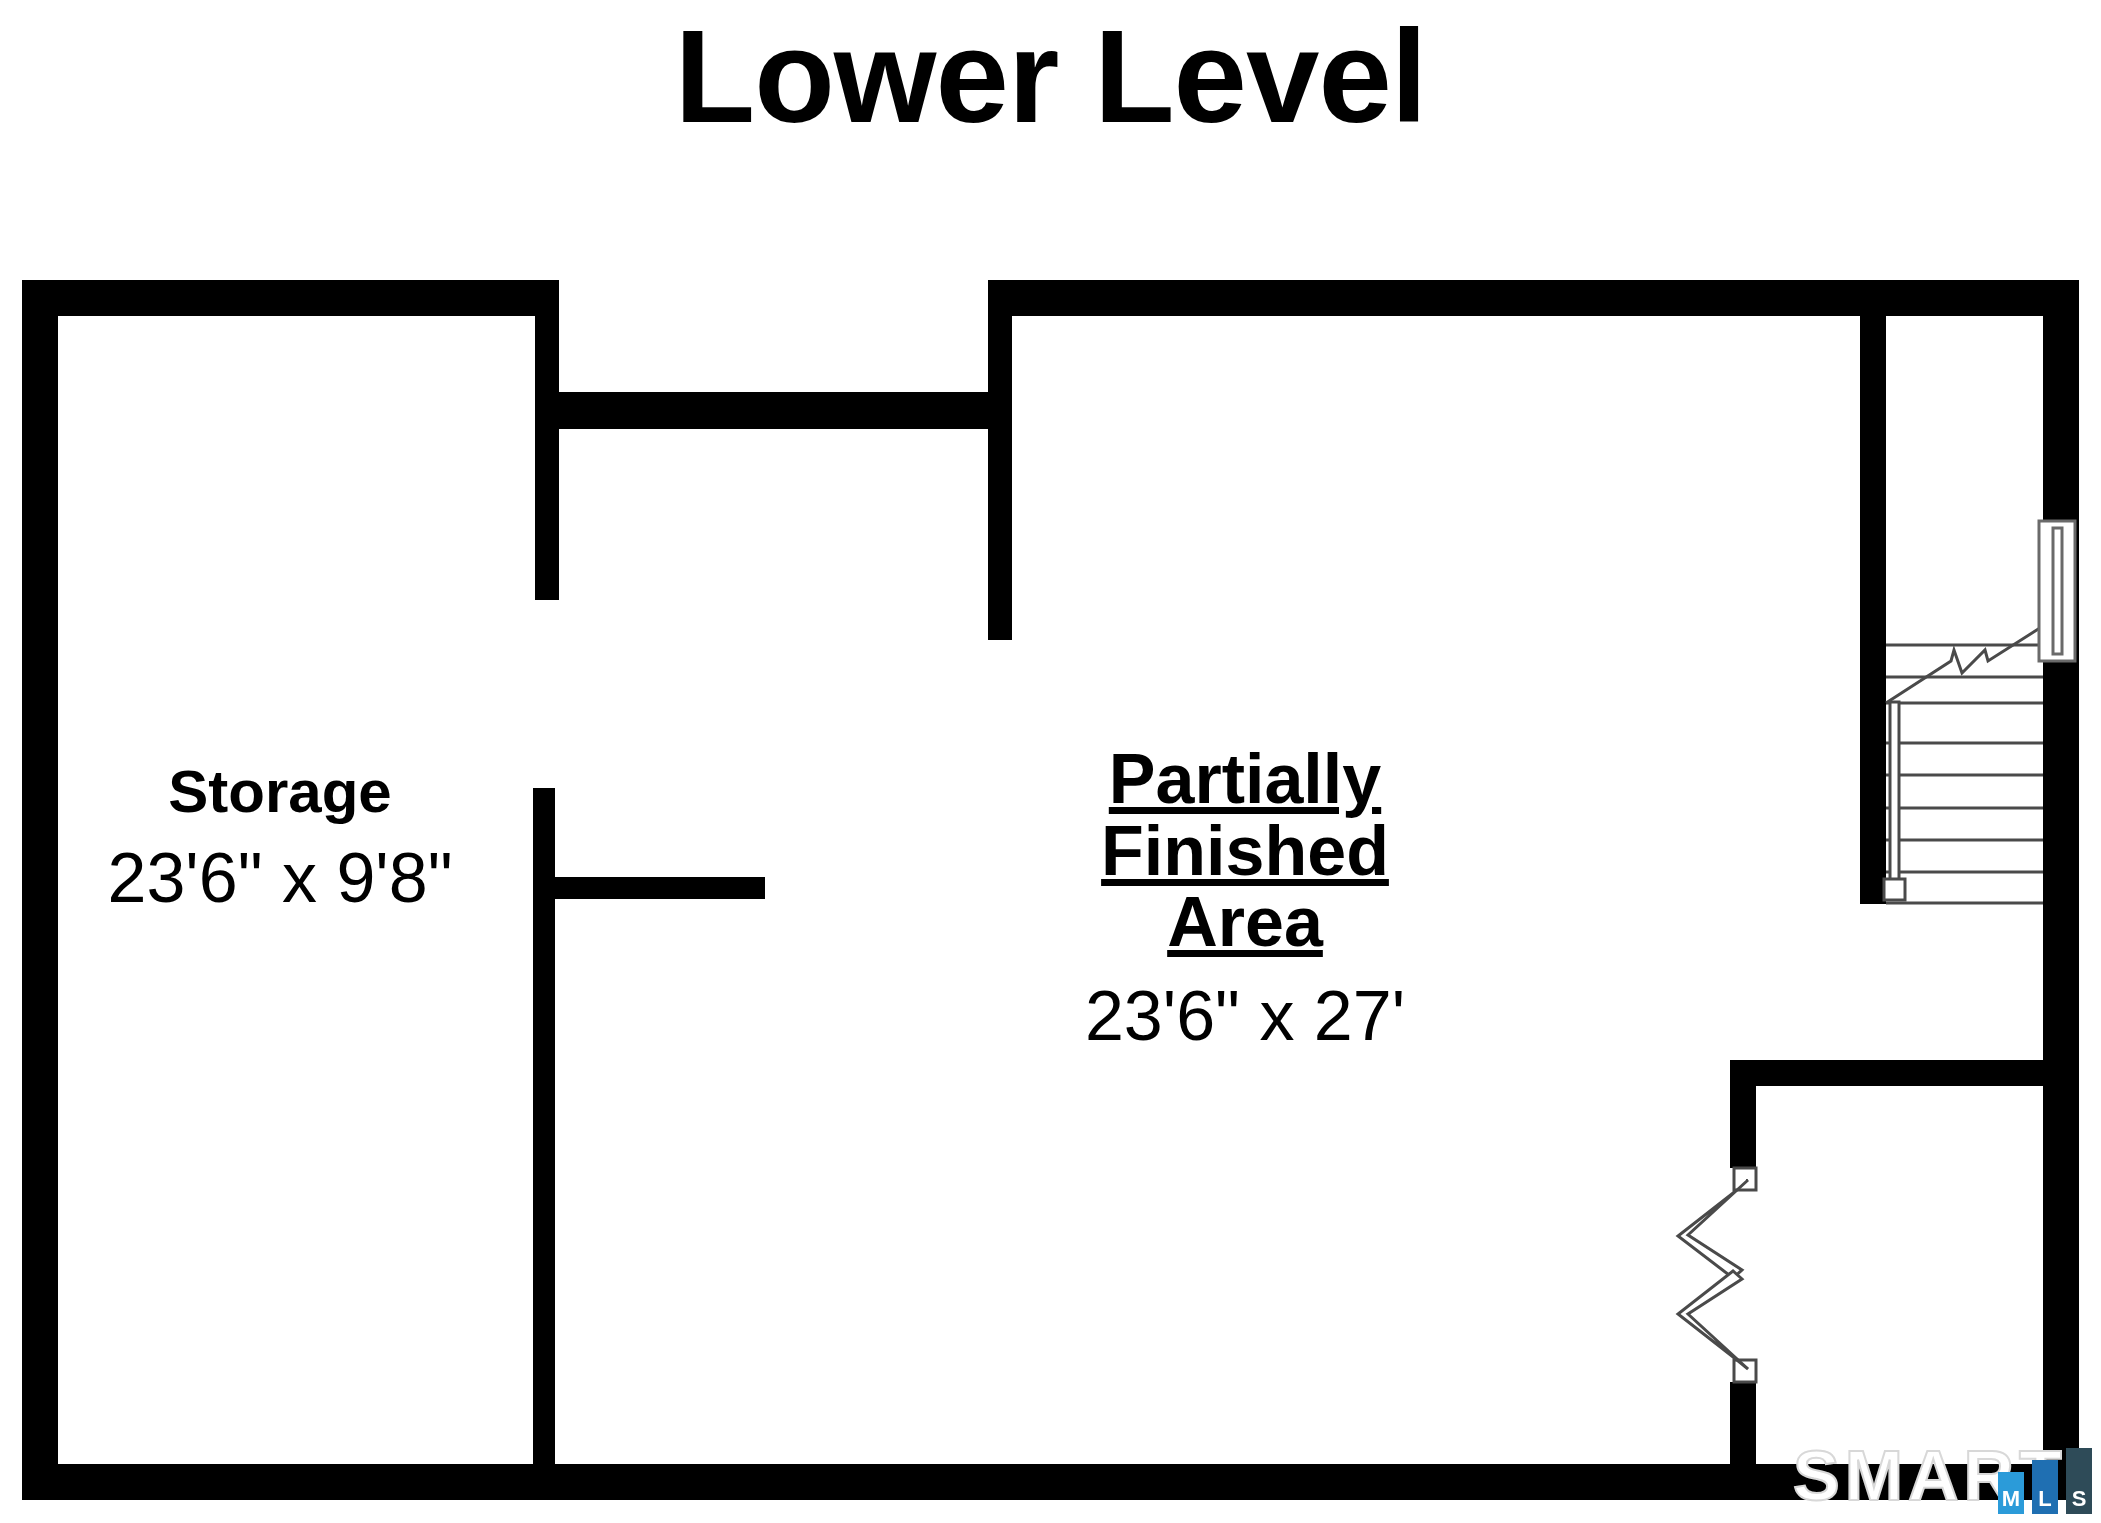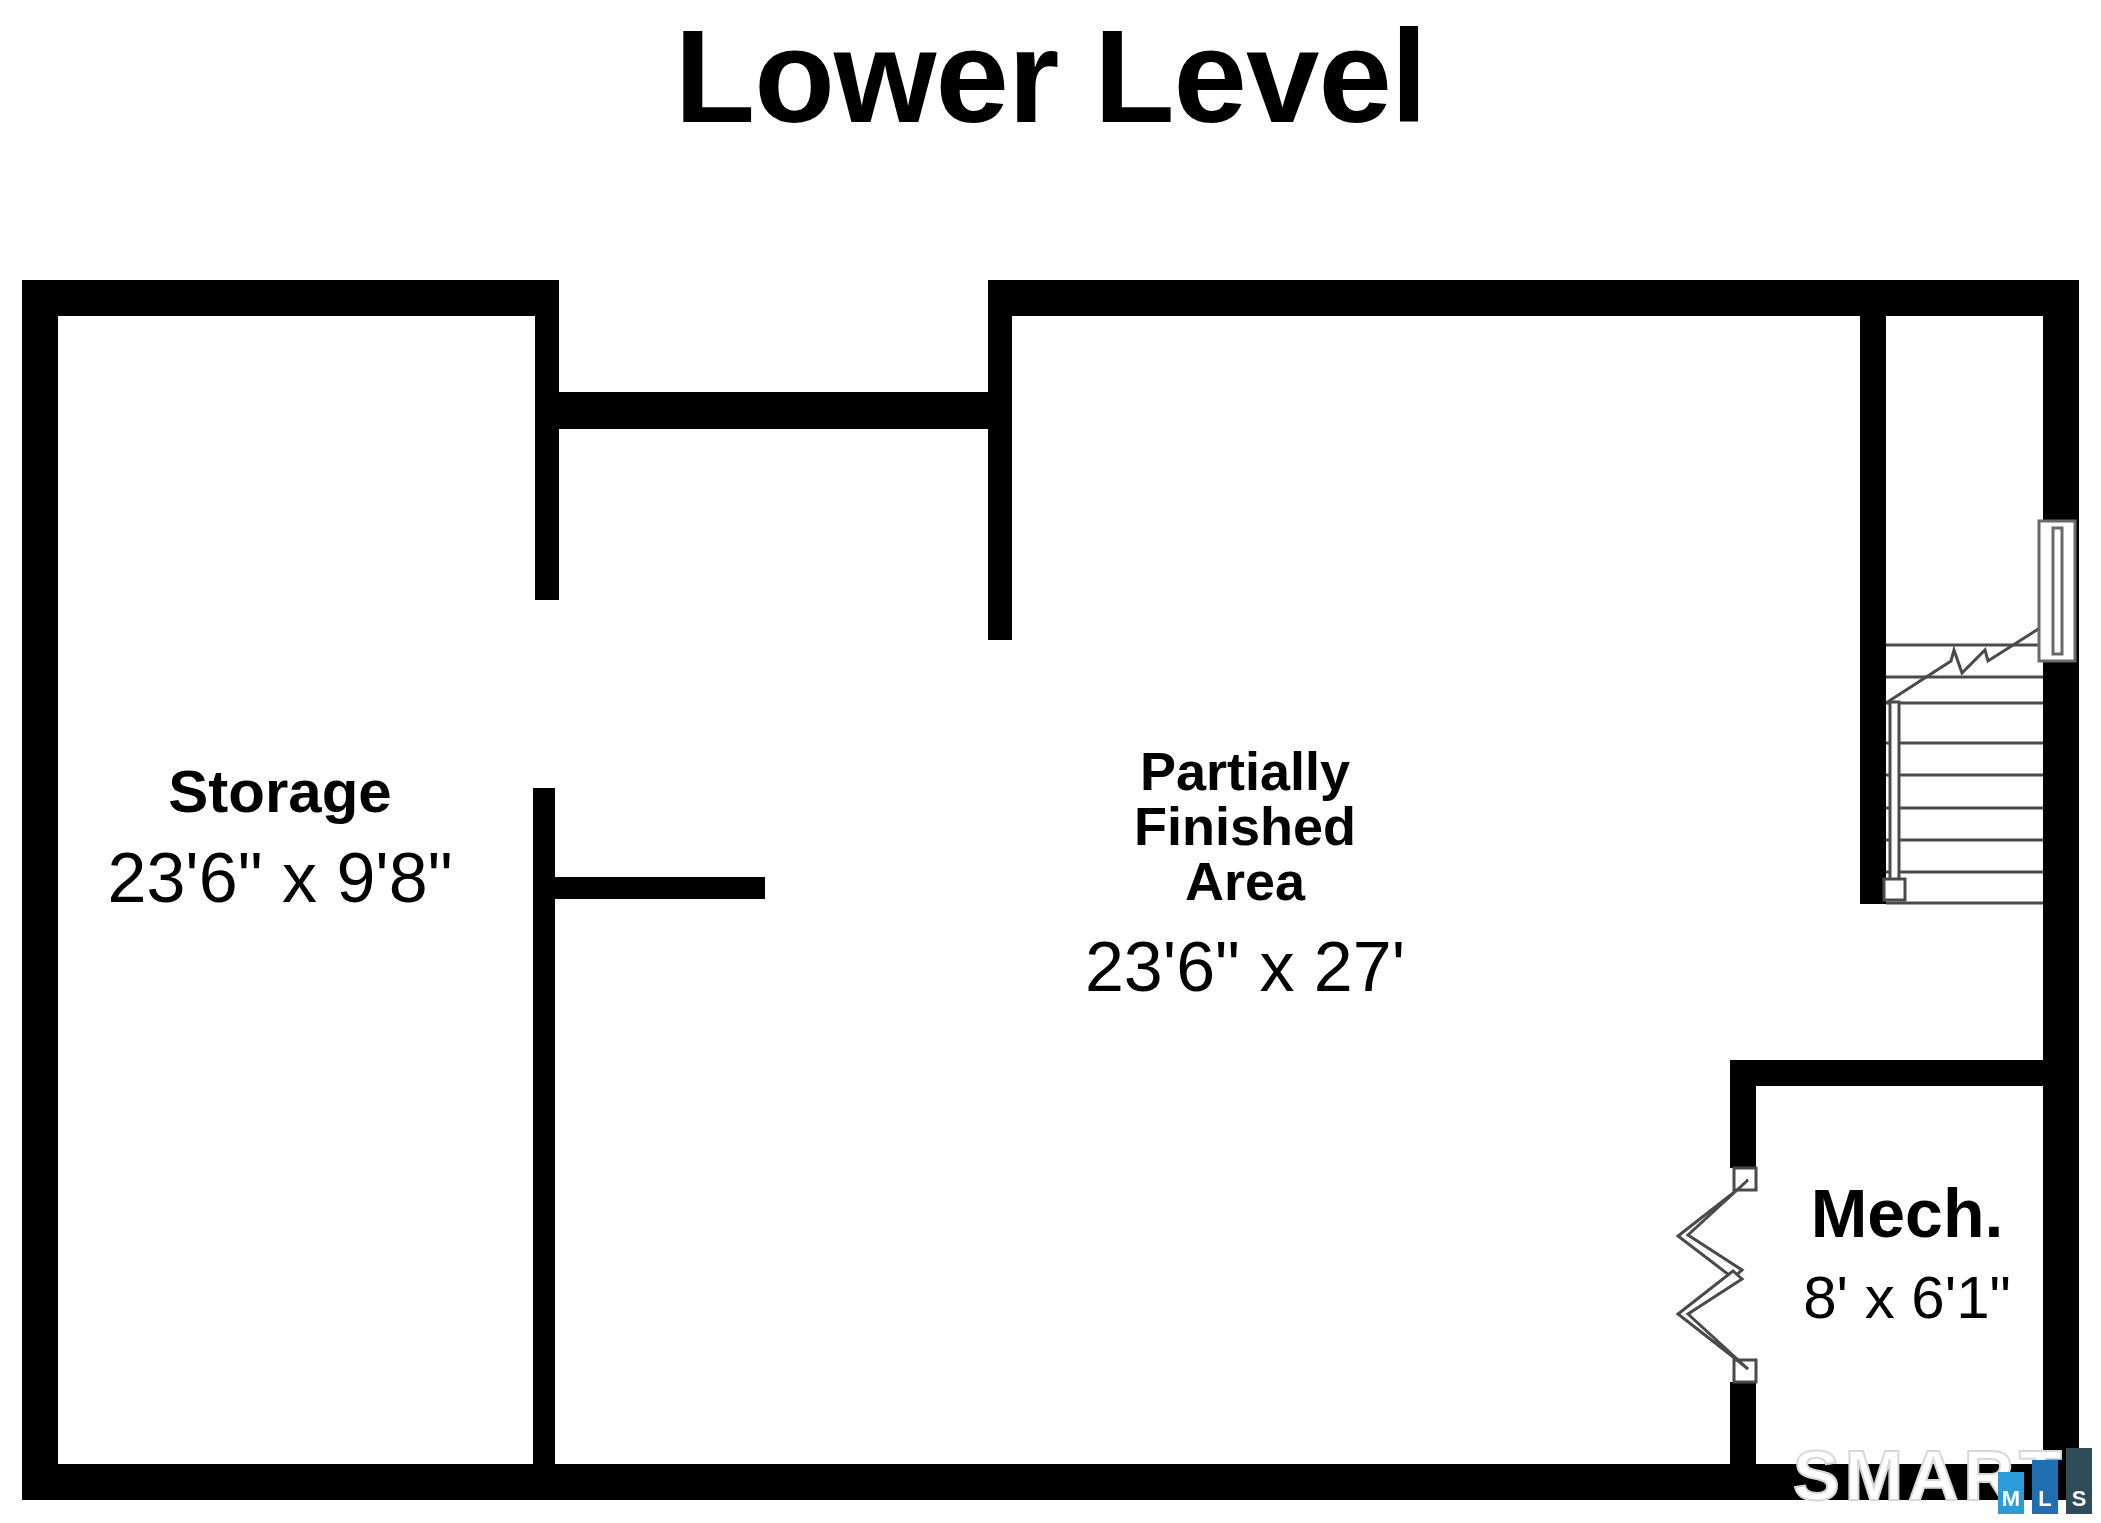--- a/index.html
+++ b/index.html
@@ -60,21 +60,21 @@
     width: 500px;
   }
   #label-storage .room-name { font-size: 60px; }
   #label-storage .room-dims { font-size: 70px; margin-top: 4px; }
   
   #label-pfa {
     left: 950px;
     top: 728px;
     width: 590px;
   }
-  #label-pfa .room-name { font-size: 54px; }
+  #label-pfa .room-name { font-size: 70px; text-decoration: underline; }
   #label-pfa .room-dims { font-size: 70px; margin-top: 6px; }
   
   #label-mech {
     left: 1742px;
     top: 1163px;
     width: 330px;
   }
   #label-mech .room-name { font-size: 68px; }
   #label-mech .room-dims { font-size: 60px; margin-top: 2px; }
 
@@ -201,24 +201,20 @@
     <span class="room-dims">23'6" x 9'8"</span>
   </div>
 
   <div class="room-label" id="label-pfa">
     <span class="room-name">Partially
 Finished
 Area</span>
     <span class="room-dims">23'6" x 27'</span>
   </div>
 
-  <div class="room-label" id="label-mech">
-    <span class="room-name">Mech.</span>
-    <span class="room-dims">8' x 6'1"</span>
-  </div>
 
   <div id="smart-mls-logo">
     <div id="smart-wordmark">SMART</div>
     <div class="mls-box" id="mls-m">M</div>
     <div class="mls-box" id="mls-l">L</div>
     <div class="mls-box" id="mls-s">S</div>
   </div>
 
 </div>
 

